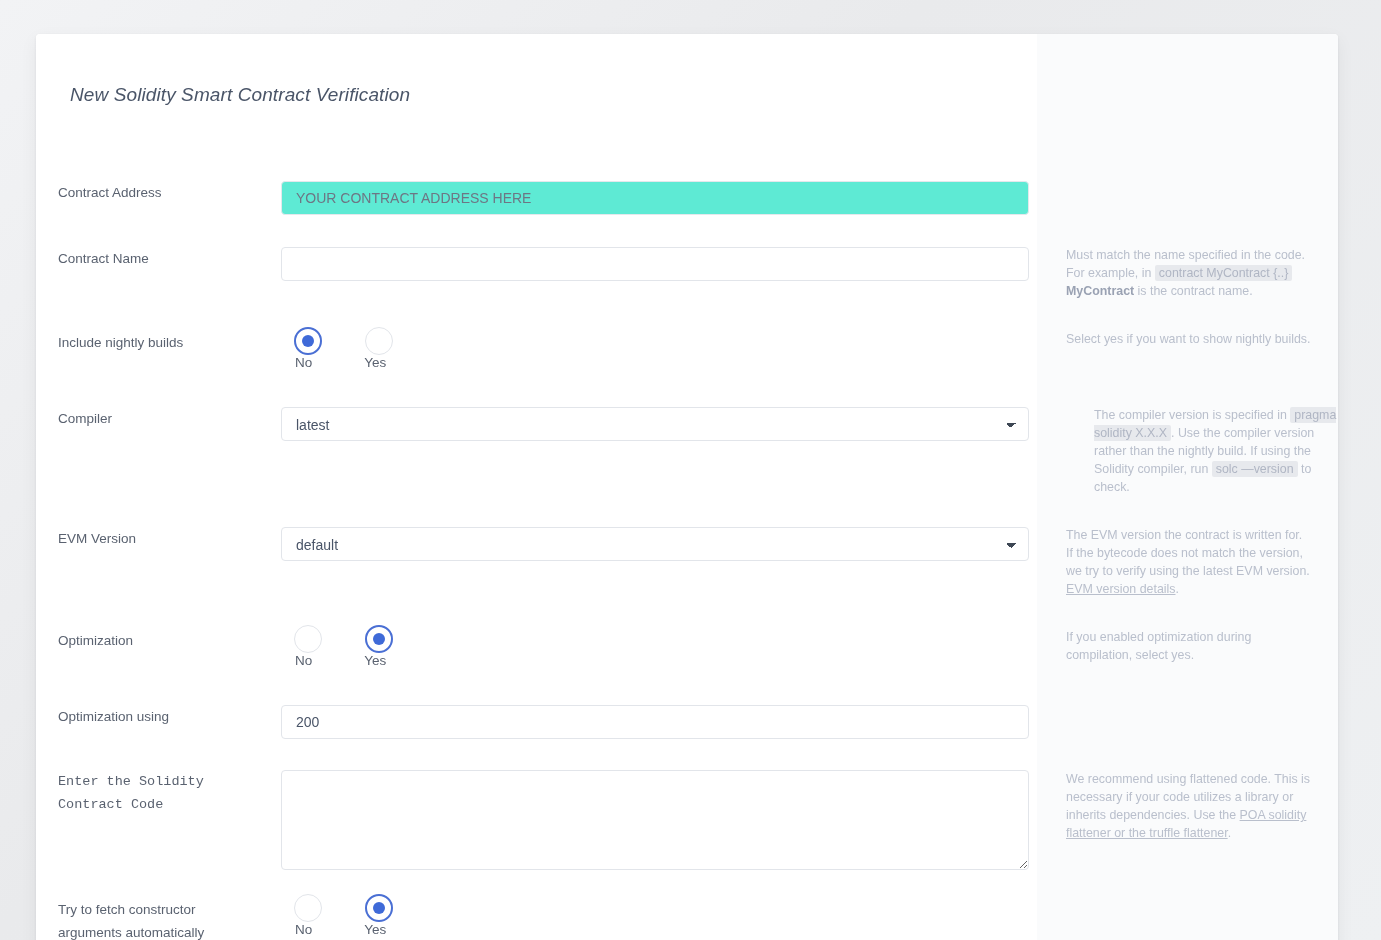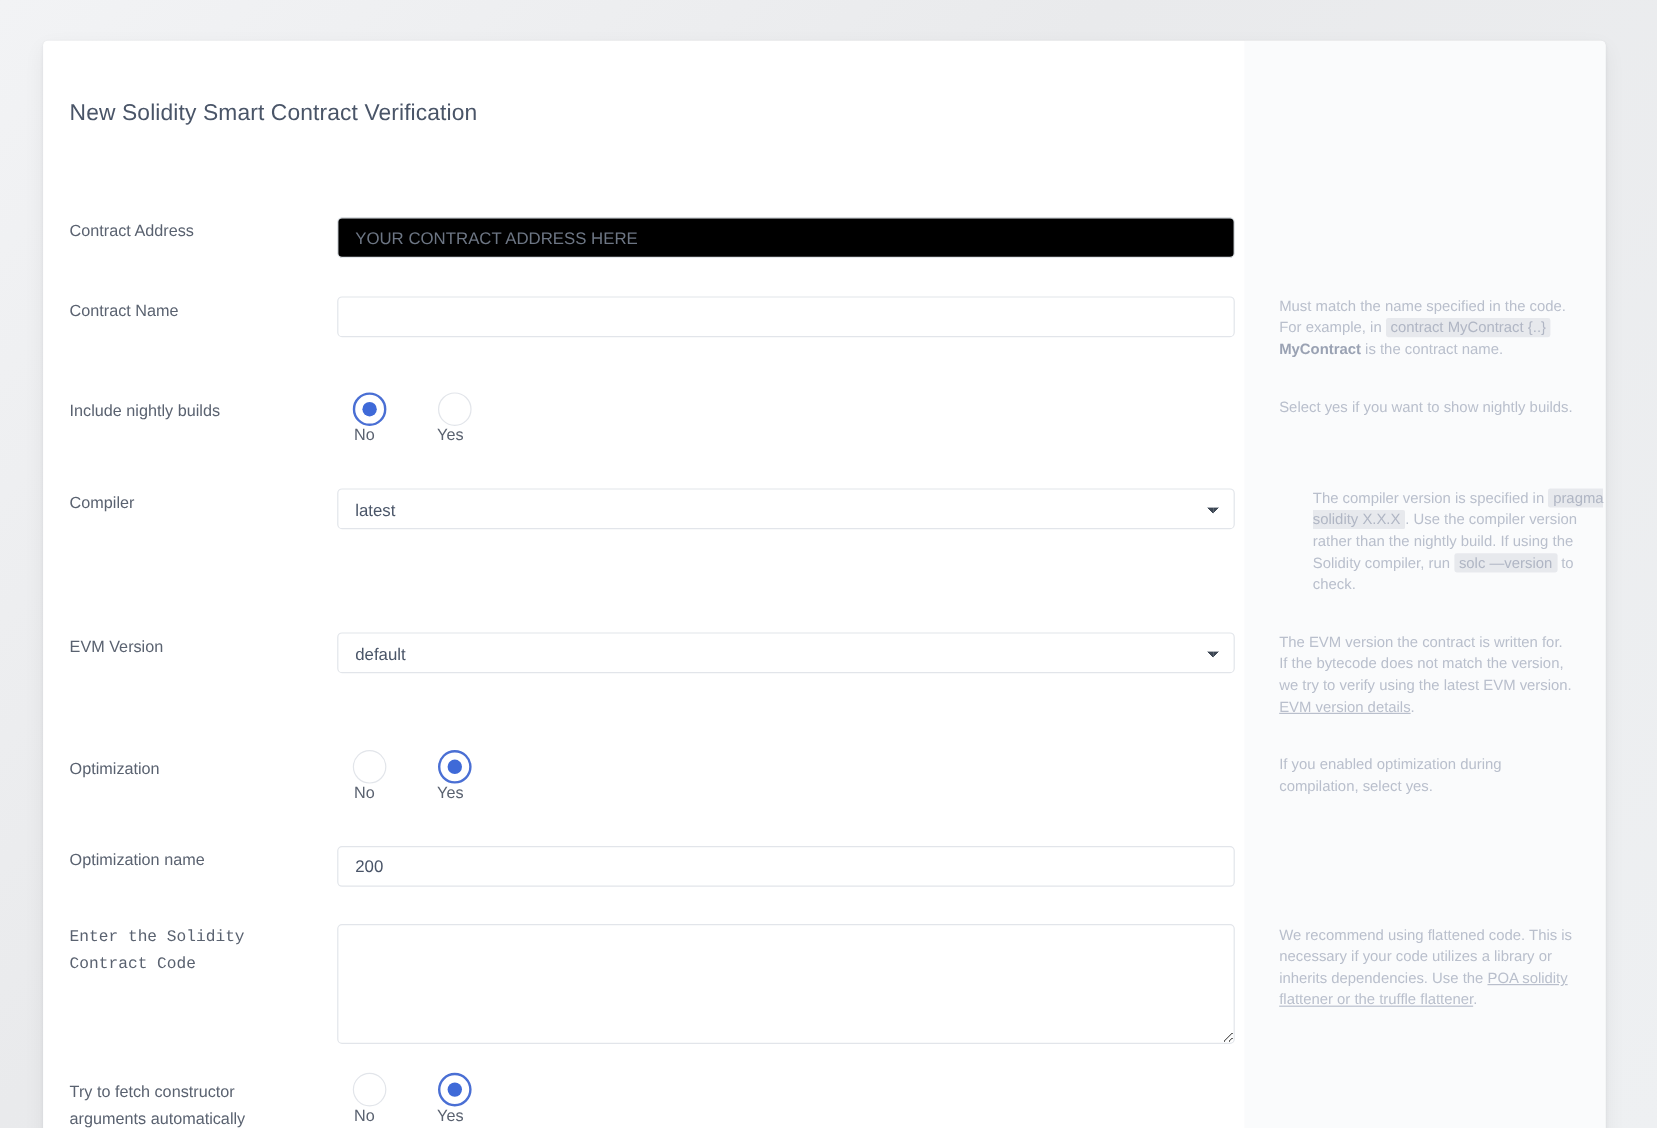--- a/index.html
+++ b/index.html
@@ -37,27 +37,28 @@
   }
 
   .side-col {
     position: relative;
     flex: 1 1 auto;
     background: #fafbfc;
   }
 
   .page-title {
     position: absolute;
-    left: 22px;
+    left: 34px;
     top: 50px;
     font-size: 19px;
     font-weight: 400;
     color: #4a5568;
     letter-spacing: .1px;
     white-space: nowrap;
+    font-style: italic;
   }
 
   
   .row {
     position: absolute;
     left: 22px;
     width: 960px;
   }
   .row .lbl {
     position: absolute;
@@ -81,21 +82,21 @@
     font-size: 14px;
     color: #4a5568;
     border: 1px solid #e2e5ea;
     border-radius: 4px;
     background: #ffffff;
     padding: 0 14px;
     outline: none;
   }
   input.tf, select.sel { height: 34px; line-height: 34px; }
   input.tf.disabled {
-    background: #000000;
+    background: #5eead4;
     border-color: #e4e8ec;
     color: #6d7684;
   }
   input.tf::placeholder { color: #6d7684; opacity: 1; }
 
   select.sel {
     -webkit-appearance: none;
     appearance: none;
     padding-right: 32px;
     background-image:
@@ -236,21 +237,21 @@
             <span class="radio on">
                 <span class="dot"></span>
               </span>
             <span class="radio-label">Yes</span>
           </div>
         </div>
       </div>
     </div>
 
     <div class="row" style="top:671px;">
-      <div class="lbl">Optimization name</div>
+      <div class="lbl">Optimization using</div>
       <div class="ctl">
         <input class="tf" type="text" value="200" style="">
       </div>
     </div>
 
     <div class="row" style="top:736px;">
       <div class="lbl" style="width:180px;font-family:Liberation Mono, monospace;">Enter the Solidity Contract Code</div>
       <div class="ctl">
         <textarea class="ta" placeholder="" style=""></textarea>
       </div>

